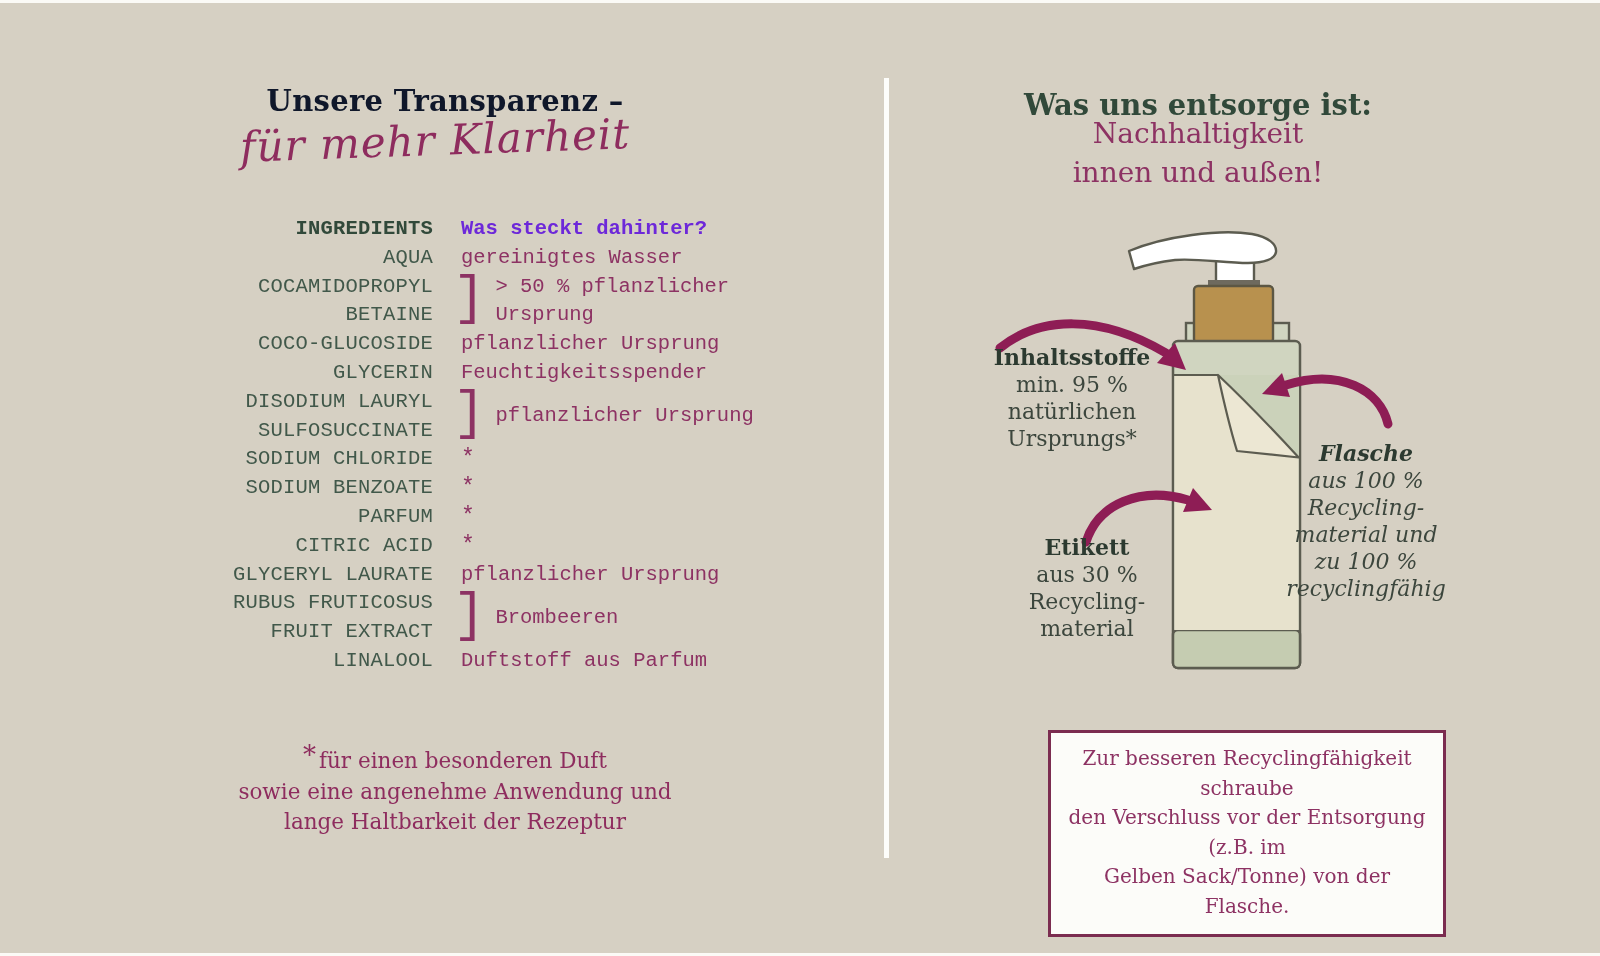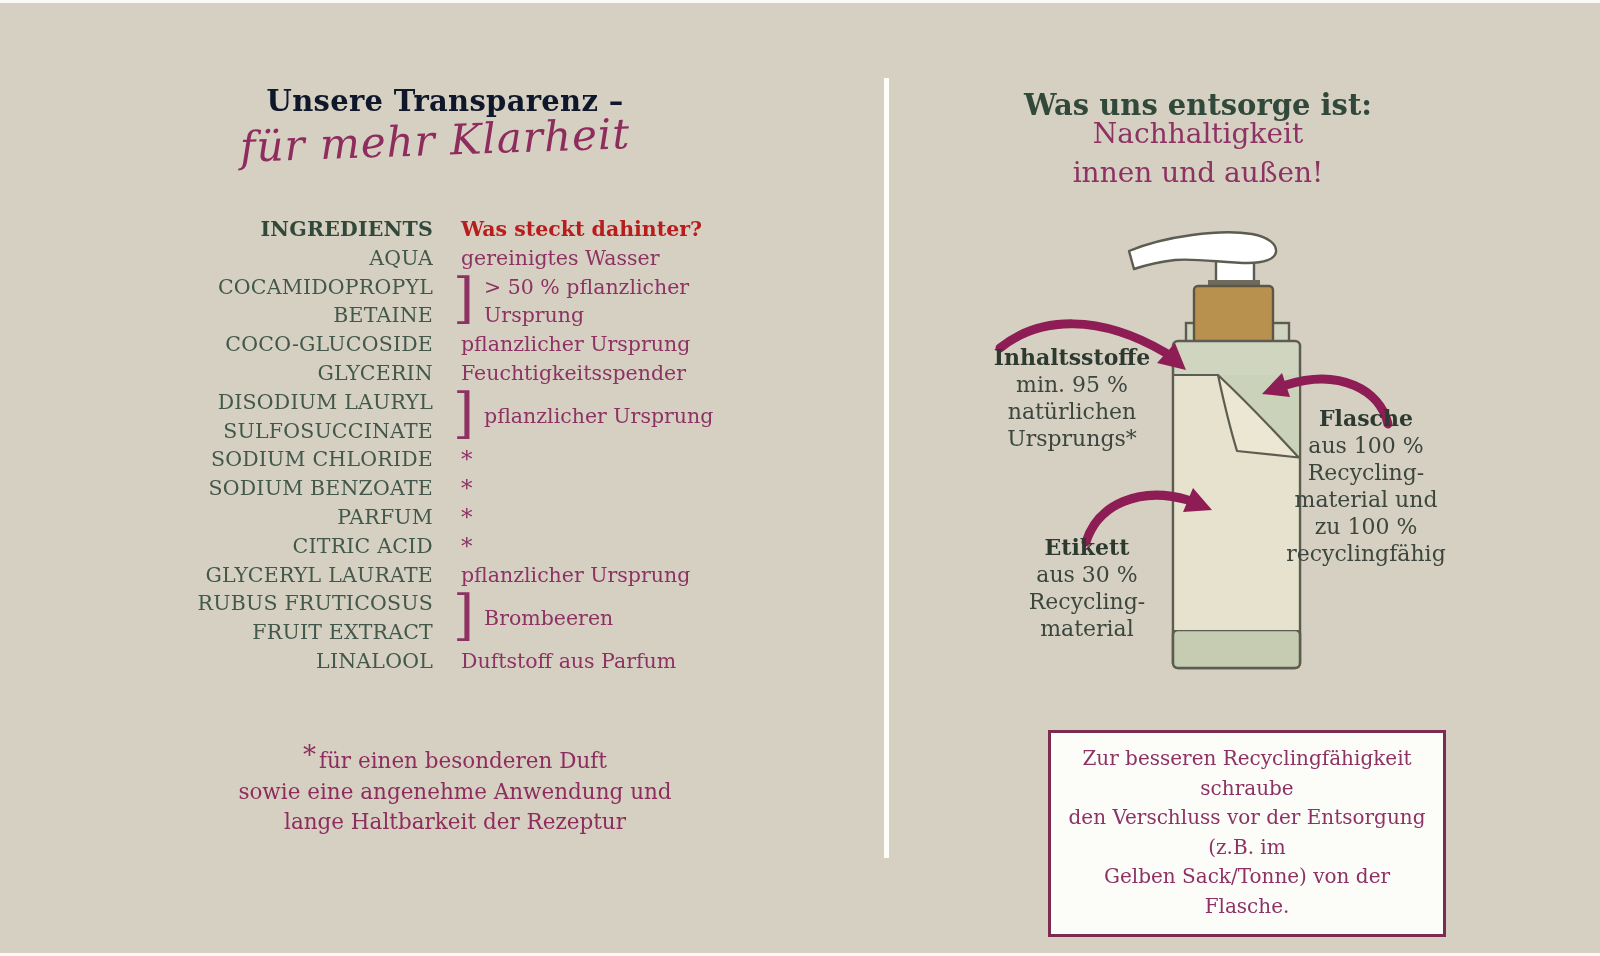--- a/index.html
+++ b/index.html
@@ -13,46 +13,46 @@
   .edge.bottom{bottom:0;height:3px;}
   .divider{position:absolute;left:884px;top:78px;width:5px;height:780px;background:#fdfdfa;}
 
   
   .l-title{position:absolute;left:245px;top:84px;width:400px;text-align:center;
     font-size:29px;font-weight:bold;color:#0f172a;letter-spacing:.3px;}
   .l-script{position:absolute;left:235px;top:116px;width:400px;text-align:center;
     font-size:42px;font-style:italic;color:#8e2c5e;transform:rotate(-2deg);letter-spacing:1px;}
 
   .ing{position:absolute;left:150px;top:215px;font-size:20.5px;}
-  .ing-row{display:flex;}
+  .ing-row{display:flex;font-family:Liberation Mono, monospace;}
   .ing-name{width:283px;text-align:right;color:#41584a;line-height:28.8px;letter-spacing:.2px;}
   .ing-val{margin-left:28px;color:#8d3263;line-height:28.8px;white-space:nowrap;}
   .hdr .ing-name{font-weight:bold;color:#31493a;}
-  .hdr .ing-val{font-weight:bold;color:#b91c1c;}
+  .hdr .ing-val{font-weight:bold;color:#6d28d9;}
   .grp .ing-val{display:flex;align-items:center;margin-left:20px;}
   .bracket{font-size:54px;line-height:.9;color:#8d3263;margin-right:10px;font-weight:400;
     position:relative;top:-2px;}
   .ast{font-size:23px;}
 
   .footnote{position:absolute;left:230px;top:740px;width:450px;text-align:center;
     color:#8e2c5e;font-size:21.5px;line-height:30.5px;}
   .fn-marker{font-size:26px;vertical-align:4px;margin-right:3px;}
 
   
   .r-title{position:absolute;left:998px;top:88px;width:400px;text-align:center;
     font-size:29px;font-weight:bold;color:#31493a;}
   .r-sub{position:absolute;left:998px;top:114px;width:400px;text-align:center;
     font-size:28px;color:#8d3263;line-height:39px;}
 
   .bottle-svg{position:absolute;left:980px;top:228px;}
 
   .blabel{position:absolute;text-align:center;font-size:22px;color:#3c463d;line-height:27px;}
   .blabel .bl-title{font-weight:bold;color:#2c3a30;}
   #lab-inhalt{left:987px;top:344px;width:170px;}
-  #lab-flasche{left:1281px;top:405px;width:170px;}
+  #lab-flasche{left:1281px;top:440px;width:170px;font-style:italic;}
   #lab-etikett{left:1002px;top:534px;width:170px;}
 
   .disposal{position:absolute;left:1048px;top:730px;width:374px;
     border:3px solid #7b2c50;background:#fcfcf9;text-align:center;padding:11px 9px 13px;}
   .disposal-title{font-size:21px;font-weight:bold;color:#2f4a3b;margin-bottom:4px;}
   .disposal-line{font-size:20px;color:#8d3263;line-height:29.5px;}
 </style>
 </head>
 <body>
 

